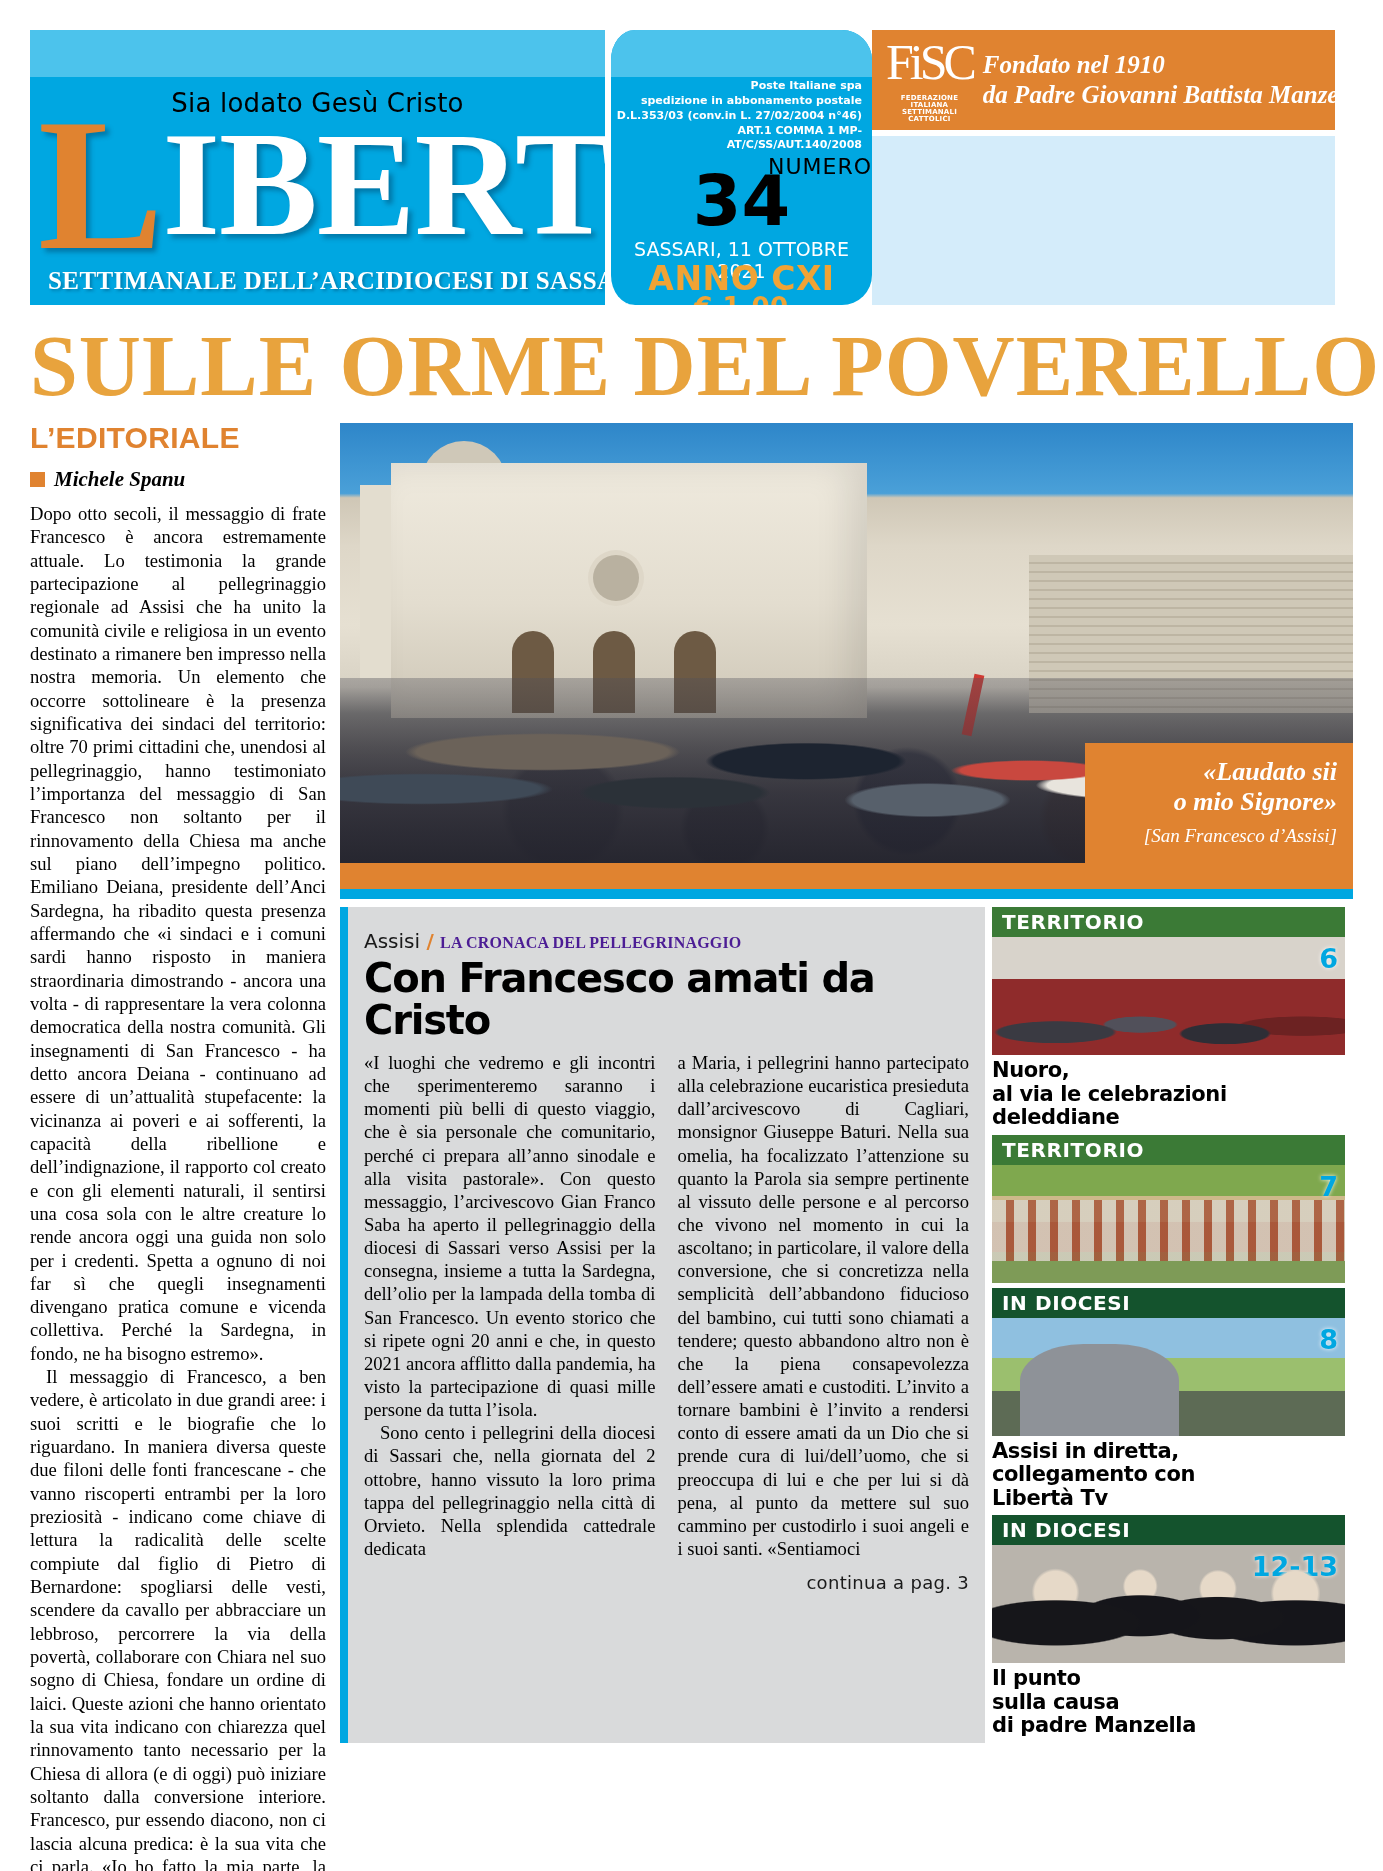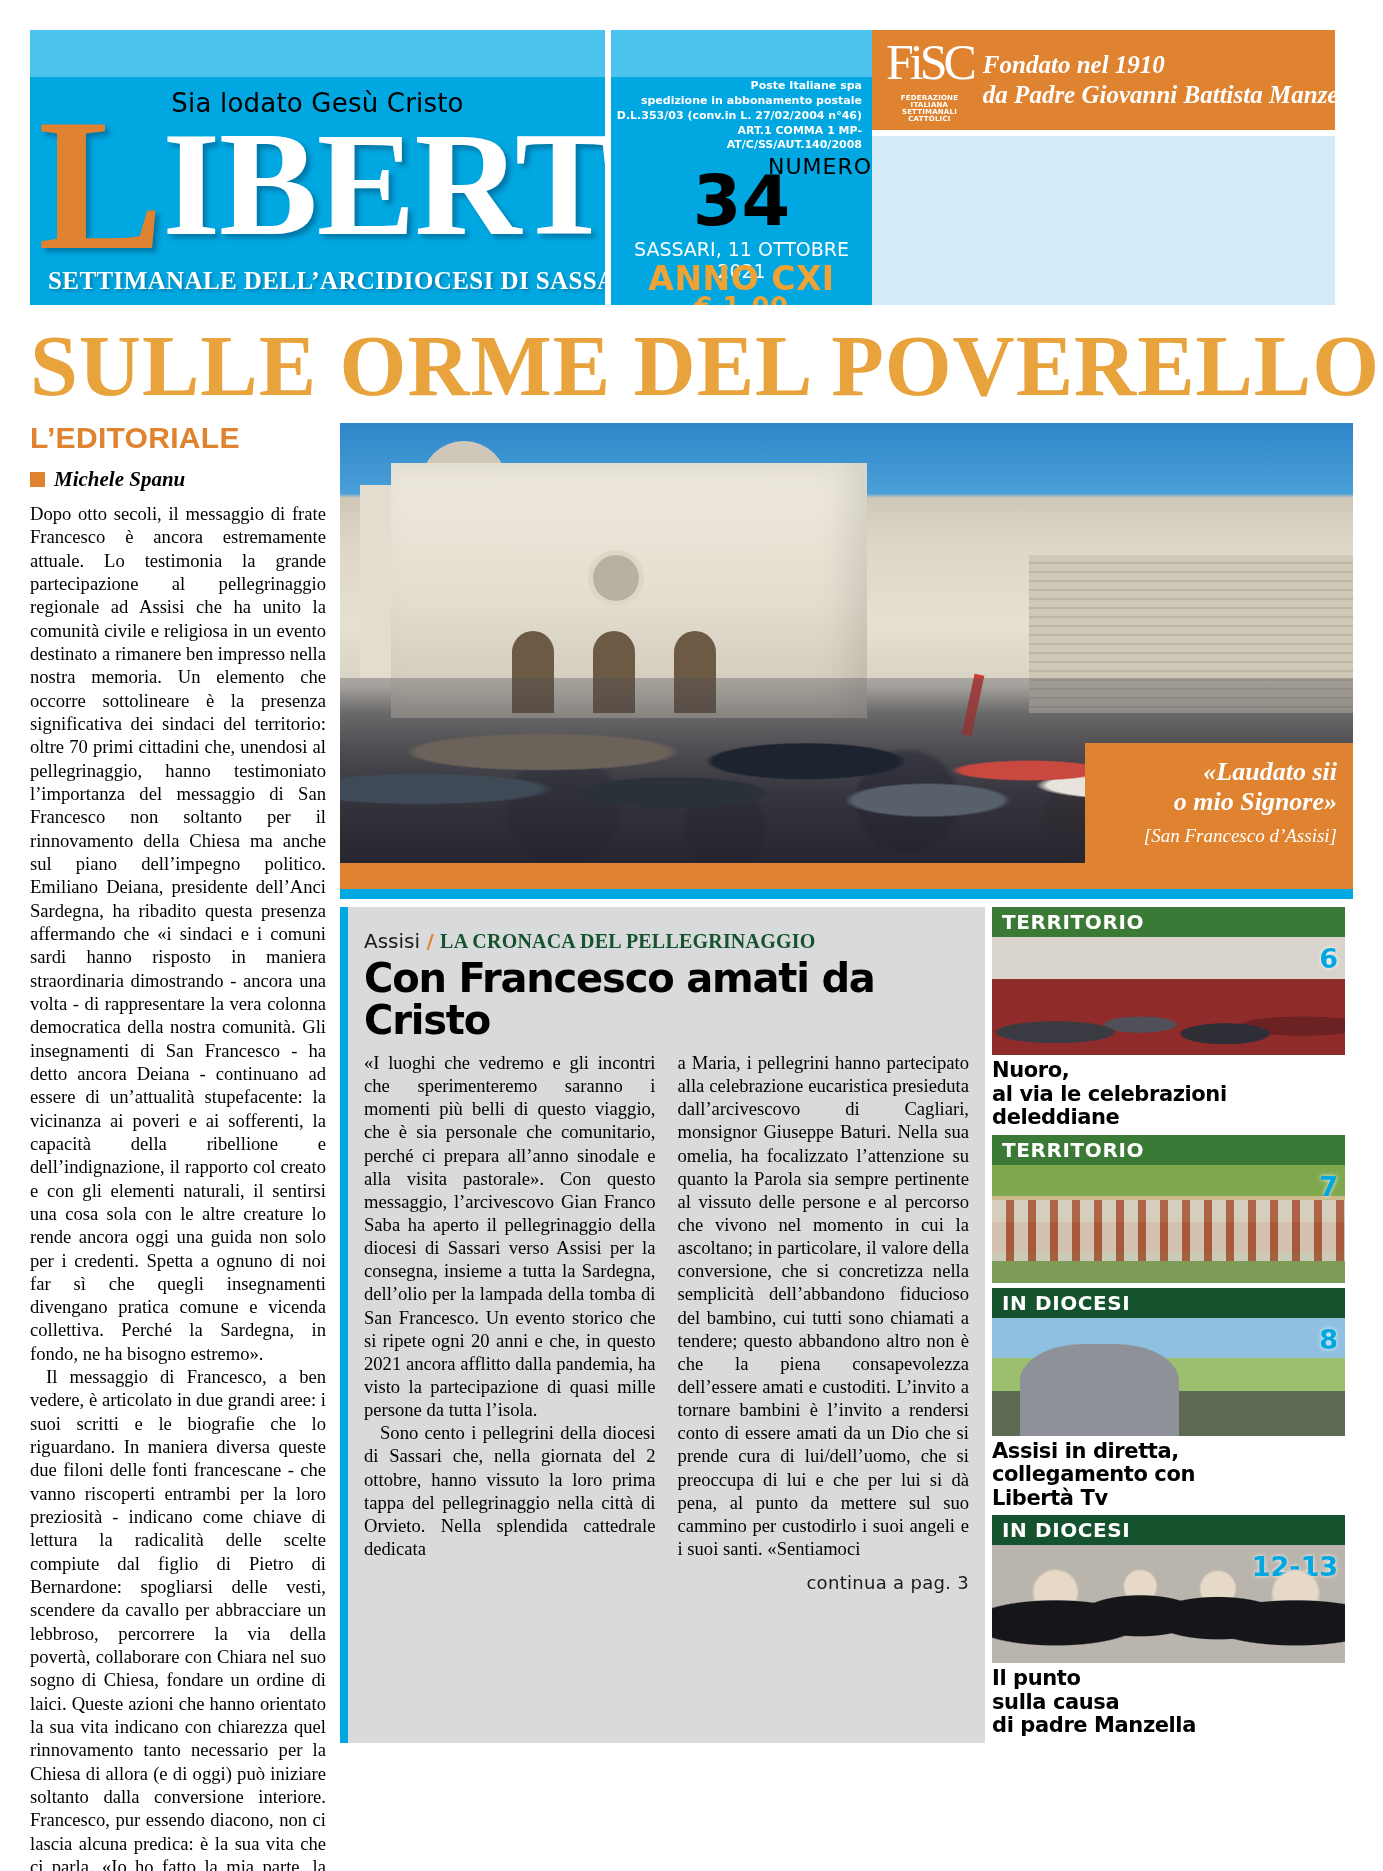--- a/index.html
+++ b/index.html
@@ -36,21 +36,21 @@
   .mh-sub {
     position: absolute; bottom: 10px; left: 18px; right: 10px;
     color: #ffffff; font-weight: bold; font-size: 25px;
     font-family: "Liberation Serif", serif; letter-spacing: .4px;
     text-shadow: 2px 2px 3px rgba(0,60,95,.4);
     white-space: nowrap;
   }
 
   .mh-mid {
     position: relative; width: 267px; height: 275px;
-    background: #00a7e1; border-left: 6px solid #ffffff; overflow: hidden;
+    background: #00a7e1; border-left: 6px solid #ffffff; overflow: hidden; border-radius: 30px;
   }
   .mh-mid .topstrip { position:absolute; top:0; left:0; right:0; height: 47px; background: #4cc3ec; }
   .mh-postal {
     position: absolute; top: 49px; left: 4px; right: 10px;
     text-align: right; color: #ffffff; font-weight: bold;
     font-family: "DejaVu Sans", sans-serif; font-size: 11px; line-height: 1.35;
   }
   .mh-numero {
     position: absolute; top: 124px; left: 0; right: 0; text-align: right;
     color: #000000; font-family: "DejaVu Sans", sans-serif;
@@ -211,21 +211,21 @@
     color: #00a7e1; font-family: "Liberation Serif", serif; font-weight: bold;
     font-size: 35px; line-height: 1; letter-spacing: -.4px;
   }
   .fatto-author {
     font-family: "Liberation Serif", serif; font-style: italic; font-weight: bold;
     font-size: 19px; margin-top: 7px;
   }
   .kicker { margin-top: 10px; font-size: 20px; font-family: "DejaVu Sans", sans-serif; }
   .kicker .place { color: #1a1a1a; }
   .kicker .slash { color: #e08330; font-weight: bold; }
-  .kicker .lab { color: #14532d; font-family: "Liberation Serif", serif; font-weight: bold; font-size: 20px; letter-spacing: .2px; }
+  .kicker .lab { color: #4c1d95; font-family: "Liberation Serif", serif; font-weight: bold; font-size: 16px; letter-spacing: .2px; }
   .headline {
     margin-top: 4px; font-family: "DejaVu Sans", sans-serif; font-weight: bold;
     font-size: 40px; letter-spacing: -1.2px; line-height: 1.05;
   }
   .art-cols { margin-top: 10px; display: flex; gap: 22px; }
   .art-cols .c { width: 292px; }
   .art-cols p { font-family: "Liberation Serif", serif; font-size: 18.6px; line-height: 1.245; text-align: justify; hyphens: auto; }
   .art-cols p + p { text-indent: 16px; }
   .continua {
     margin-top: 12px; text-align: right; font-family: "DejaVu Sans", sans-serif;

